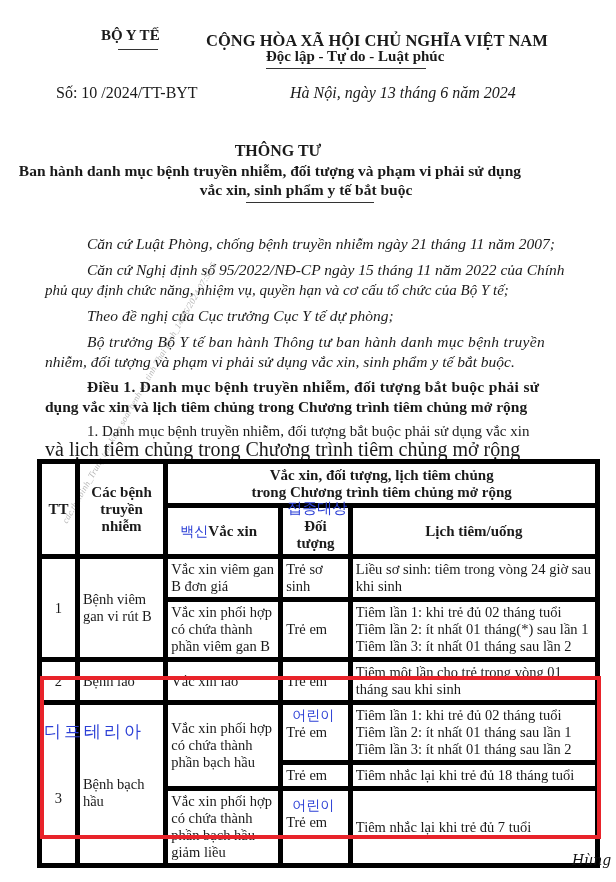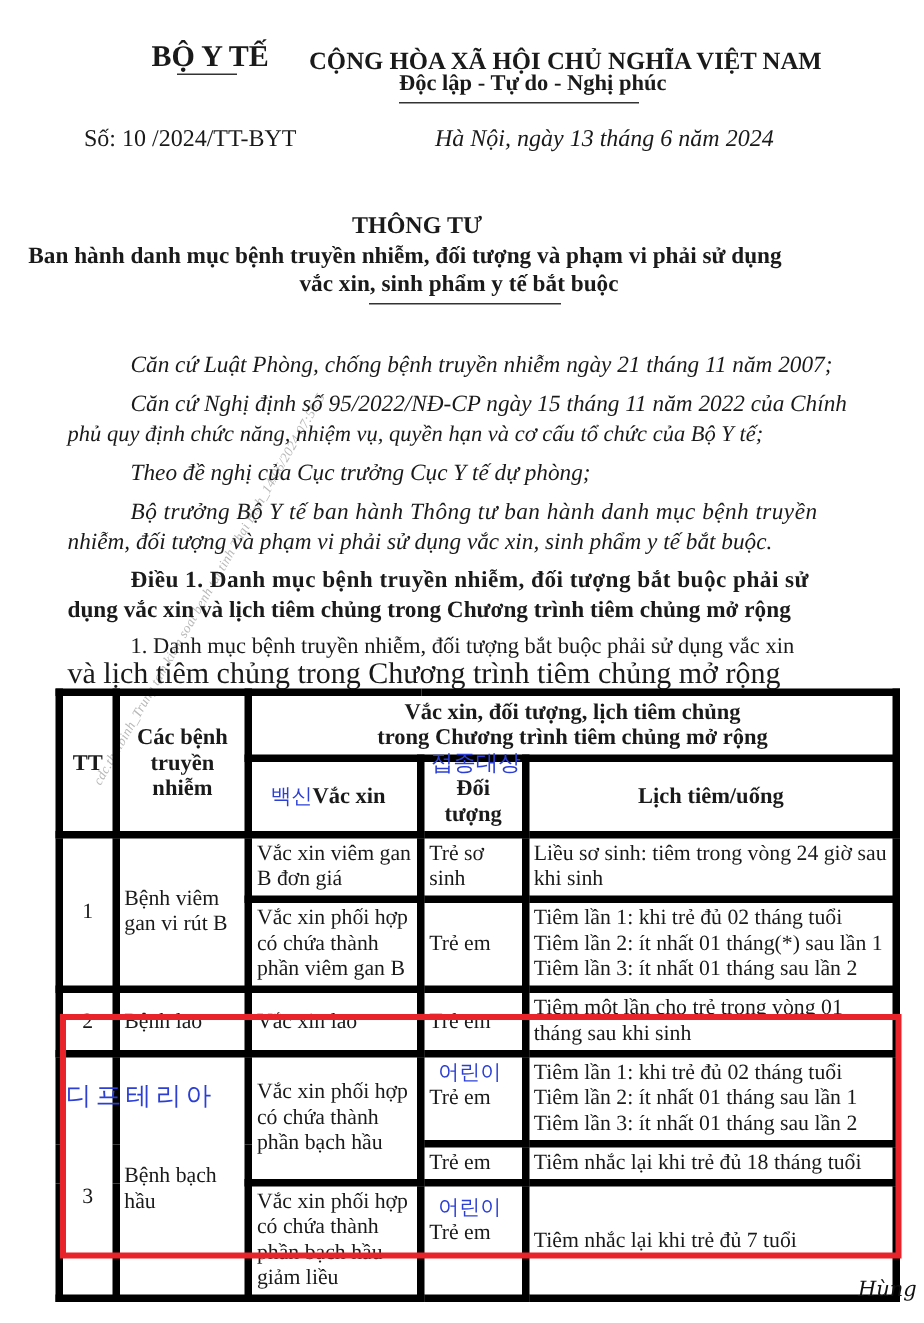--- a/index.html
+++ b/index.html
@@ -29,24 +29,24 @@
   .redbox { position:absolute; left:40px; top:676px; width:553px; height:155px;
             border:4px solid #e8232a; pointer-events:none; }
   .sig { position:absolute; left:572px; top:852px; font-size:14px; font-style:italic;
          font-family:"DejaVu Serif",serif; color:#111; }
 </style>
 </head>
 <body>
 
 <div class="watermark">cdc.thaibinh_Trung tam kiem soat benh tat tinh Thai Binh_14/06/2024 07:59:5</div>
 
-<div class="abs b" style="left:101px;top:27px;font-size:20px;">BỘ Y TẾ</div>
+<div class="abs b" style="left:101px;top:27px;font-size:15px;">BỘ Y TẾ</div>
 <div class="rule" style="left:118px;top:49px;width:40px;"></div>
 <div class="abs b" style="left:206px;top:31px;font-size:16.5px;">CỘNG HÒA XÃ HỘI CHỦ NGHĨA VIỆT NAM</div>
-<div class="abs b" style="left:266px;top:48px;font-size:15px;">Độc lập - Tự do - Nghị phúc</div>
+<div class="abs b" style="left:266px;top:48px;font-size:15px;">Độc lập - Tự do - Luật phúc</div>
 <div class="rule" style="left:266px;top:68px;width:160px;"></div>
 <div class="abs" style="left:56px;top:84px;font-size:16px;">Số:  10  /2024/TT-BYT</div>
 <div class="abs i" style="left:290px;top:84px;font-size:16px;">Hà Nội, ngày 13  tháng  6  năm 2024</div>
 
 <div class="abs b c" style="left:0;width:556px;top:142px;font-size:16px;">THÔNG TƯ</div>
 <div class="abs b c" style="left:0;width:540px;top:162px;font-size:15.5px;">Ban hành danh mục bệnh truyền nhiễm, đối tượng và phạm vi phải sử dụng</div>
 <div class="abs b c" style="left:0;width:612px;top:181px;font-size:15.5px;">vắc xin, sinh phẩm y tế bắt buộc</div>
 <div class="rule" style="left:246px;top:202px;width:128px;"></div>
 
 <div class="para i" style="left:87px;top:233px;">Căn cứ Luật Phòng, chống bệnh truyền nhiễm ngày 21 tháng 11 năm 2007;</div>

